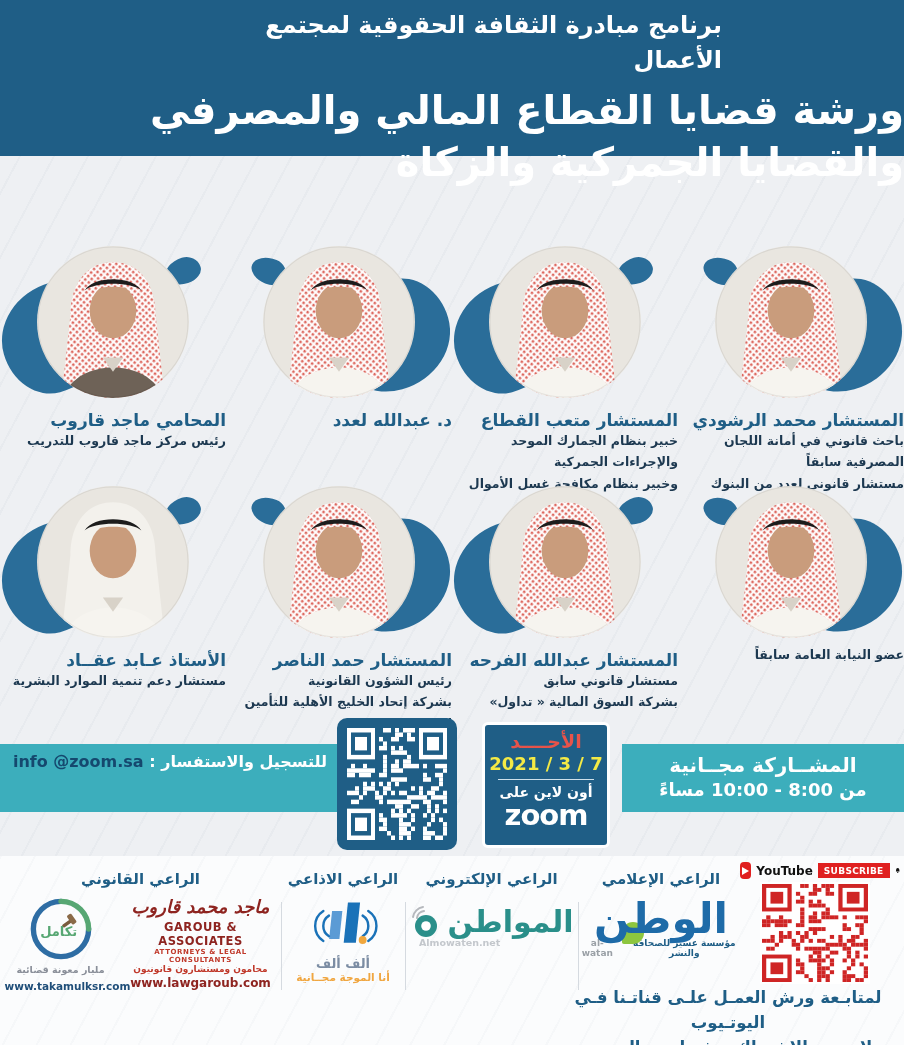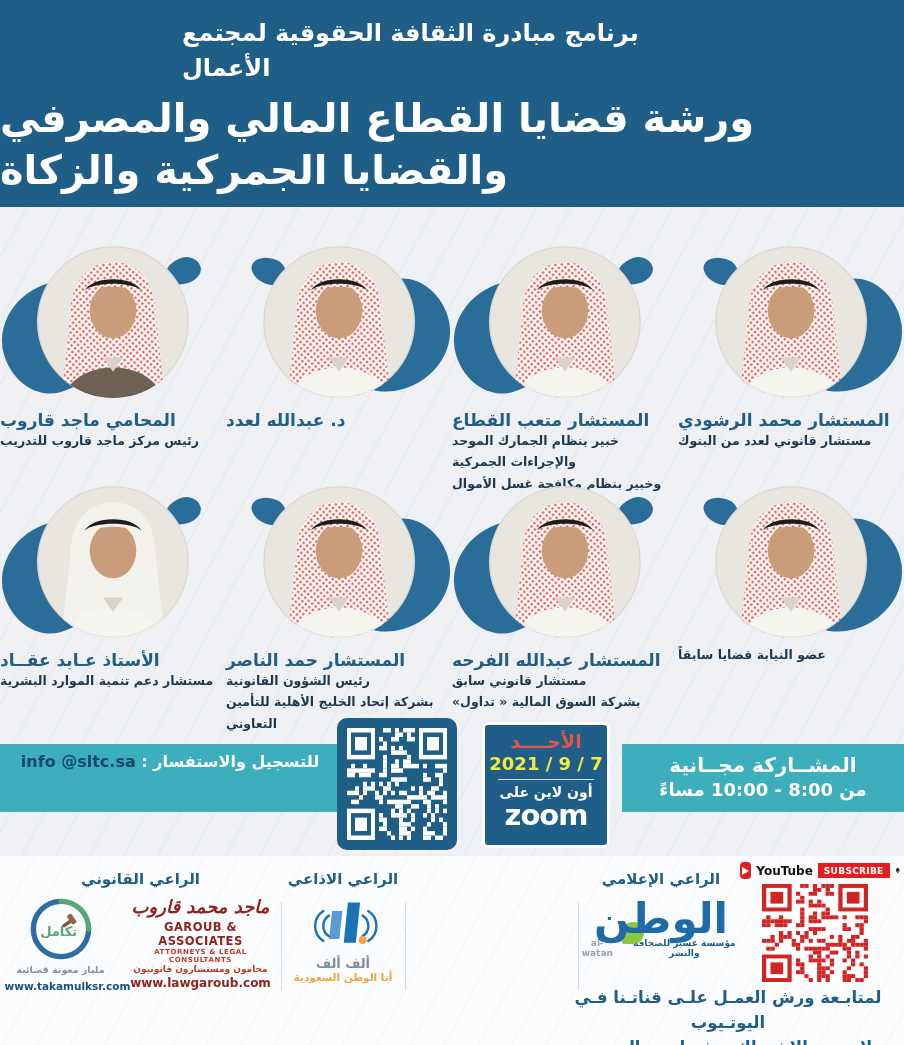--- a/index.html
+++ b/index.html
@@ -3,31 +3,31 @@
 <meta charset="utf-8">
 <style>
   html,body{margin:0;padding:0;background:#dfe3e8;}
   *{box-sizing:border-box;font-family:"DejaVu Sans","Liberation Sans",sans-serif;}
   .poster{position:relative;width:904px;height:1045px;margin:0 auto;overflow:hidden;
     background:#eef0f3;
     background-image:repeating-linear-gradient(118deg,rgba(150,165,180,.07) 0 2px,transparent 2px 30px);}
   .ltr{direction:ltr;unicode-bidi:embed;display:inline-block;}
 
   
-  .header{position:absolute;top:0;left:0;right:0;height:207px;background:#1f5e86;
-    color:#fff;text-align:left;padding-top:16px;}
+  .header{position:absolute;top:0;left:0;right:0;height:156px;background:#1f5e86;
+    color:#fff;text-align:right;padding-top:8px;}
   .header .program{font-size:24px;font-weight:800;line-height:1.45;max-width:540px;margin:0 auto 6px;}
   .header .title{font-size:40px;font-weight:800;line-height:1.32;}
 
   
   .speakers{position:absolute;top:207px;left:0;right:0;height:649px;}
   .row{position:absolute;left:0;right:0;display:flex;flex-direction:row;}
   .row1{top:33px;}
   .row2{top:273px;}
-  .speaker{width:226px;text-align:left;}
+  .speaker{width:226px;text-align:right;}
   .photo{position:relative;width:164px;height:164px;margin:0 auto;}
   .photo::before{content:"";position:absolute;top:42px;width:118px;height:108px;background:#2a6d99;
     border-radius:63% 37% 54% 46%/55% 48% 52% 45%;}
   .photo::after{content:"";position:absolute;width:36px;height:26px;background:#2a6d99;
     border-radius:58% 42% 47% 53%/52% 55% 45% 48%;top:18px;}
   .speaker:nth-child(odd) .photo::before{right:-30px;transform:rotate(-16deg);}
   .speaker:nth-child(odd) .photo::after{left:-6px;transform:rotate(22deg);}
   .speaker:nth-child(even) .photo::before{left:-30px;transform:rotate(164deg);}
   .speaker:nth-child(even) .photo::after{right:-6px;transform:rotate(-18deg);}
   .avatar{position:relative;z-index:1;width:152px;height:152px;margin:6px;}
@@ -141,20 +141,21 @@
       <ellipse cx="75" cy="64" rx="23" ry="27" fill="#c99c7c"></ellipse>
       <path class="hood" d="M49 47 C53 27 97 27 101 47 C93 38 57 38 49 47 Z"></path>
       <path d="M47 44 C55 29 95 29 103 44 C94 35 56 35 47 44 Z" fill="#1c1c1c"></path>
       <path class="thobe" d="M26 150 C38 110 112 110 124 150 Z"></path>
       <path d="M65 110 L75 124 L85 110 Z" fill="#d8d2c8"></path>
     </g>
     <circle cx="75" cy="75" r="74" fill="none" stroke="rgba(0,0,0,.07)" stroke-width="1"></circle>
   </svg>
 </div>
         <div class="sp-name">المستشار محمد الرشودي</div>
+        <div class="sp-role">باحث قانوني في أمانة اللجان المصرفية سابقاً</div>
         <div class="sp-role">مستشار قانوني لعدد من البنوك</div>
       </div>
       <div class="speaker">
         <div class="photo">
   <svg class="avatar ghutra-red" viewBox="0 0 150 150">
     <g clip-path="url(#avclip)">
       <rect width="150" height="150" fill="#e9e6e0"></rect>
       <path class="hood" d="M75 16 C47 16 33 40 33 68 L24 150 L126 150 L117 68 C117 40 103 16 75 16 Z"></path>
       <ellipse cx="75" cy="64" rx="23" ry="27" fill="#c99c7c"></ellipse>
       <path class="hood" d="M49 47 C53 27 97 27 101 47 C93 38 57 38 49 47 Z"></path>
@@ -216,21 +217,21 @@
       <path class="hood" d="M75 16 C47 16 33 40 33 68 L24 150 L126 150 L117 68 C117 40 103 16 75 16 Z"></path>
       <ellipse cx="75" cy="64" rx="23" ry="27" fill="#c99c7c"></ellipse>
       <path class="hood" d="M49 47 C53 27 97 27 101 47 C93 38 57 38 49 47 Z"></path>
       <path d="M47 44 C55 29 95 29 103 44 C94 35 56 35 47 44 Z" fill="#1c1c1c"></path>
       <path class="thobe" d="M26 150 C38 110 112 110 124 150 Z"></path>
       <path d="M65 110 L75 124 L85 110 Z" fill="#d8d2c8"></path>
     </g>
     <circle cx="75" cy="75" r="74" fill="none" stroke="rgba(0,0,0,.07)" stroke-width="1"></circle>
   </svg>
 </div>
-        <div class="sp-role">عضو النيابة قضايا سابقاً</div>
+        <div class="sp-role">عضو النيابة العامة سابقاً</div>
       </div>
       <div class="speaker">
         <div class="photo">
   <svg class="avatar ghutra-red" viewBox="0 0 150 150">
     <g clip-path="url(#avclip)">
       <rect width="150" height="150" fill="#e9e6e0"></rect>
       <path class="hood" d="M75 16 C47 16 33 40 33 68 L24 150 L126 150 L117 68 C117 40 103 16 75 16 Z"></path>
       <ellipse cx="75" cy="64" rx="23" ry="27" fill="#c99c7c"></ellipse>
       <path class="hood" d="M49 47 C53 27 97 27 101 47 C93 38 57 38 49 47 Z"></path>
       <path d="M47 44 C55 29 95 29 103 44 C94 35 56 35 47 44 Z" fill="#1c1c1c"></path>
@@ -281,21 +282,21 @@
         <div class="sp-name">الأستاذ عـابد عقــاد</div>
         <div class="sp-role">مستشار دعم تنمية الموارد البشرية</div>
         <div class="sp-role"></div>
       </div>
     </div>
   </div>
 
   <div class="teal-left">
     <div class="l1">
       <span>للتسجيل والاستفسار :</span>
-      <b class="email ltr">info @sltc.sa</b>
+      <b class="email ltr">info @zoom.sa</b>
     </div>
   </div>
 
   <div class="qrbox">
     <svg viewBox="0 0 25 25" preserveAspectRatio="none">
       <g fill="#ffffff">
           <rect x="0" y="0" width="7" height="7"></rect>
           <rect x="18" y="0" width="7" height="7"></rect>
           <rect x="0" y="18" width="7" height="7"></rect>
         </g>
@@ -487,21 +488,21 @@
           <rect x="19" y="24" width="1" height="1"></rect>
           <rect x="20" y="24" width="1" height="1"></rect>
           <rect x="22" y="24" width="1" height="1"></rect>
           <rect x="23" y="24" width="1" height="1"></rect>
         </g>
       </svg>
   </div>
 
   <div class="datebox">
     <div class="day">الأحــــد</div>
-    <div class="date ltr">2021 / 9 / 7</div>
+    <div class="date ltr">2021 / 3 / 7</div>
     <hr>
     <div class="online">أون لاين على</div>
     <div class="zoomword ltr">zoom</div>
   </div>
 
   <div class="teal-right">
     <div class="l1">المشــاركة مجــانية</div>
     <div class="l2">من 8:00 - 10:00 مساءً</div>
   </div>
 
@@ -538,25 +539,37 @@
     <div class="sec sec-radio">
       <div class="sec-label">الراعي الاذاعي</div>
       <svg width="90" height="58" viewBox="0 0 96 62">
         <rect x="38" y="16" width="11" height="30" fill="#5b9bd5" transform="skewX(-6)"></rect>
         <rect x="54" y="7" width="13" height="43" fill="#1a72b8" transform="skewX(-6)"></rect>
         <path d="M33 21 A13 13 0 0 0 33 43 M27 16 A19 19 0 0 0 27 48" fill="none" stroke="#1a72b8" stroke-width="2.6" stroke-linecap="round"></path>
         <path d="M69 21 A13 13 0 0 1 69 43 M75 16 A19 19 0 0 1 75 48" fill="none" stroke="#1a72b8" stroke-width="2.6" stroke-linecap="round"></path>
         <circle cx="69" cy="47" r="4.2" fill="#f0a73e"></circle>
       </svg>
       <div class="radio-name">ألف ألف</div>
-      <div class="radio-tag">أنا الوطن السعودية</div>
+      <div class="radio-tag">أنا الموجة مجــانية</div>
     </div>
 
     <div class="vdiv" style="left:405px"></div>
 
+    <div class="sec sec-elec">
+      <div class="sec-label">الراعي الإلكتروني</div>
+      <div class="almowaten">
+        <svg width="34" height="34" viewBox="0 0 34 34">
+          <path d="M4 12 A12 12 0 0 1 14 2 M8 13 A8 8 0 0 1 15 6" fill="none" stroke="#b5b8bd" stroke-width="2" stroke-linecap="round"></path>
+          <circle cx="17" cy="21" r="11" fill="#2a8f8a"></circle>
+          <circle cx="17" cy="21" r="4.8" fill="#fff"></circle>
+        </svg>
+        <span class="mw-name">المواطن</span>
+      </div>
+      <div class="mw-url">Almowaten.net</div>
+    </div>
 
     <div class="vdiv" style="left:578px"></div>
 
     <div class="sec sec-media">
       <div class="sec-label">الراعي الإعلامي</div>
       <div class="alwatan">
         <span class="aw-green"></span>
         <div class="aw-name">الوطن</div>
         <div class="aw-row">
           <span class="aw-latin">al-watan</span>

